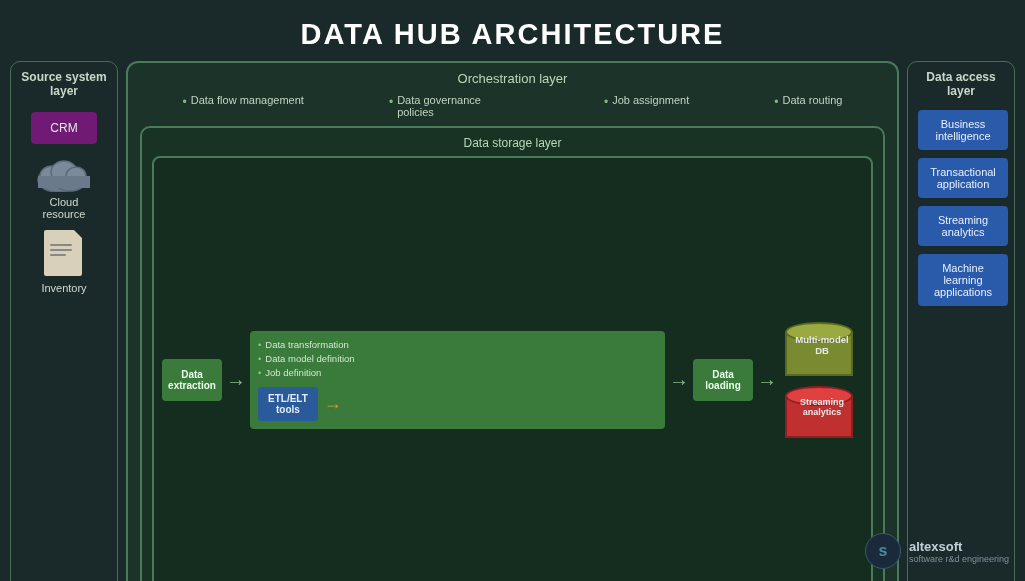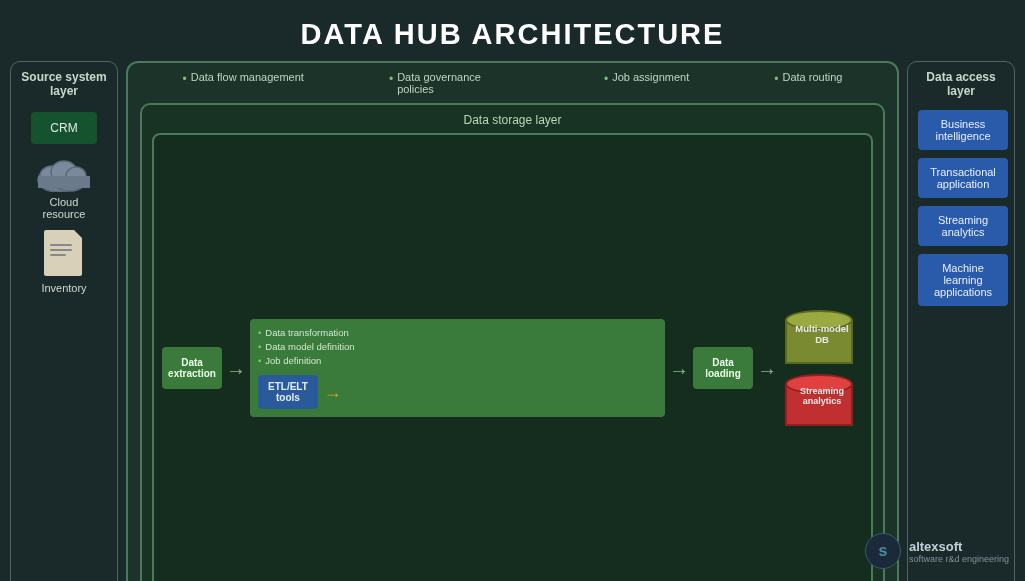--- a/index.html
+++ b/index.html
@@ -99,21 +99,21 @@
       background: #5a7a6a;
       border: 2px solid #4a6a5a;
       position: absolute;
       bottom: 0;
     }
 
     
     .crm-box {
       width: 66px;
       height: 32px;
-      background: #14532d;
+      background: #701a75;
       border-radius: 4px;
       display: flex;
       align-items: center;
       justify-content: center;
       font-size: 12px;
       color: #e0e8e8;
       font-weight: 500;
     }
 
     
@@ -469,20 +469,21 @@
           <div style="width:22px;height:2px;background:#888;border-radius:1px;"></div>
           <div style="width:16px;height:2px;background:#888;border-radius:1px;"></div>
         </div>
       </div>
       <div class="source-item-label">Inventory</div>
     </div>
   </div>
 
   <div class="middle-area">
     <div class="orchestration-layer">
+      <div class="orchestration-title">Orchestration layer</div>
       <div class="orchestration-items">
         <div class="orch-item">
           <span class="orch-bullet">•</span>
           <span>Data flow management</span>
         </div>
         <div class="orch-item">
           <span class="orch-bullet">•</span>
           <span>Data governance policies</span>
         </div>
         <div class="orch-item">

